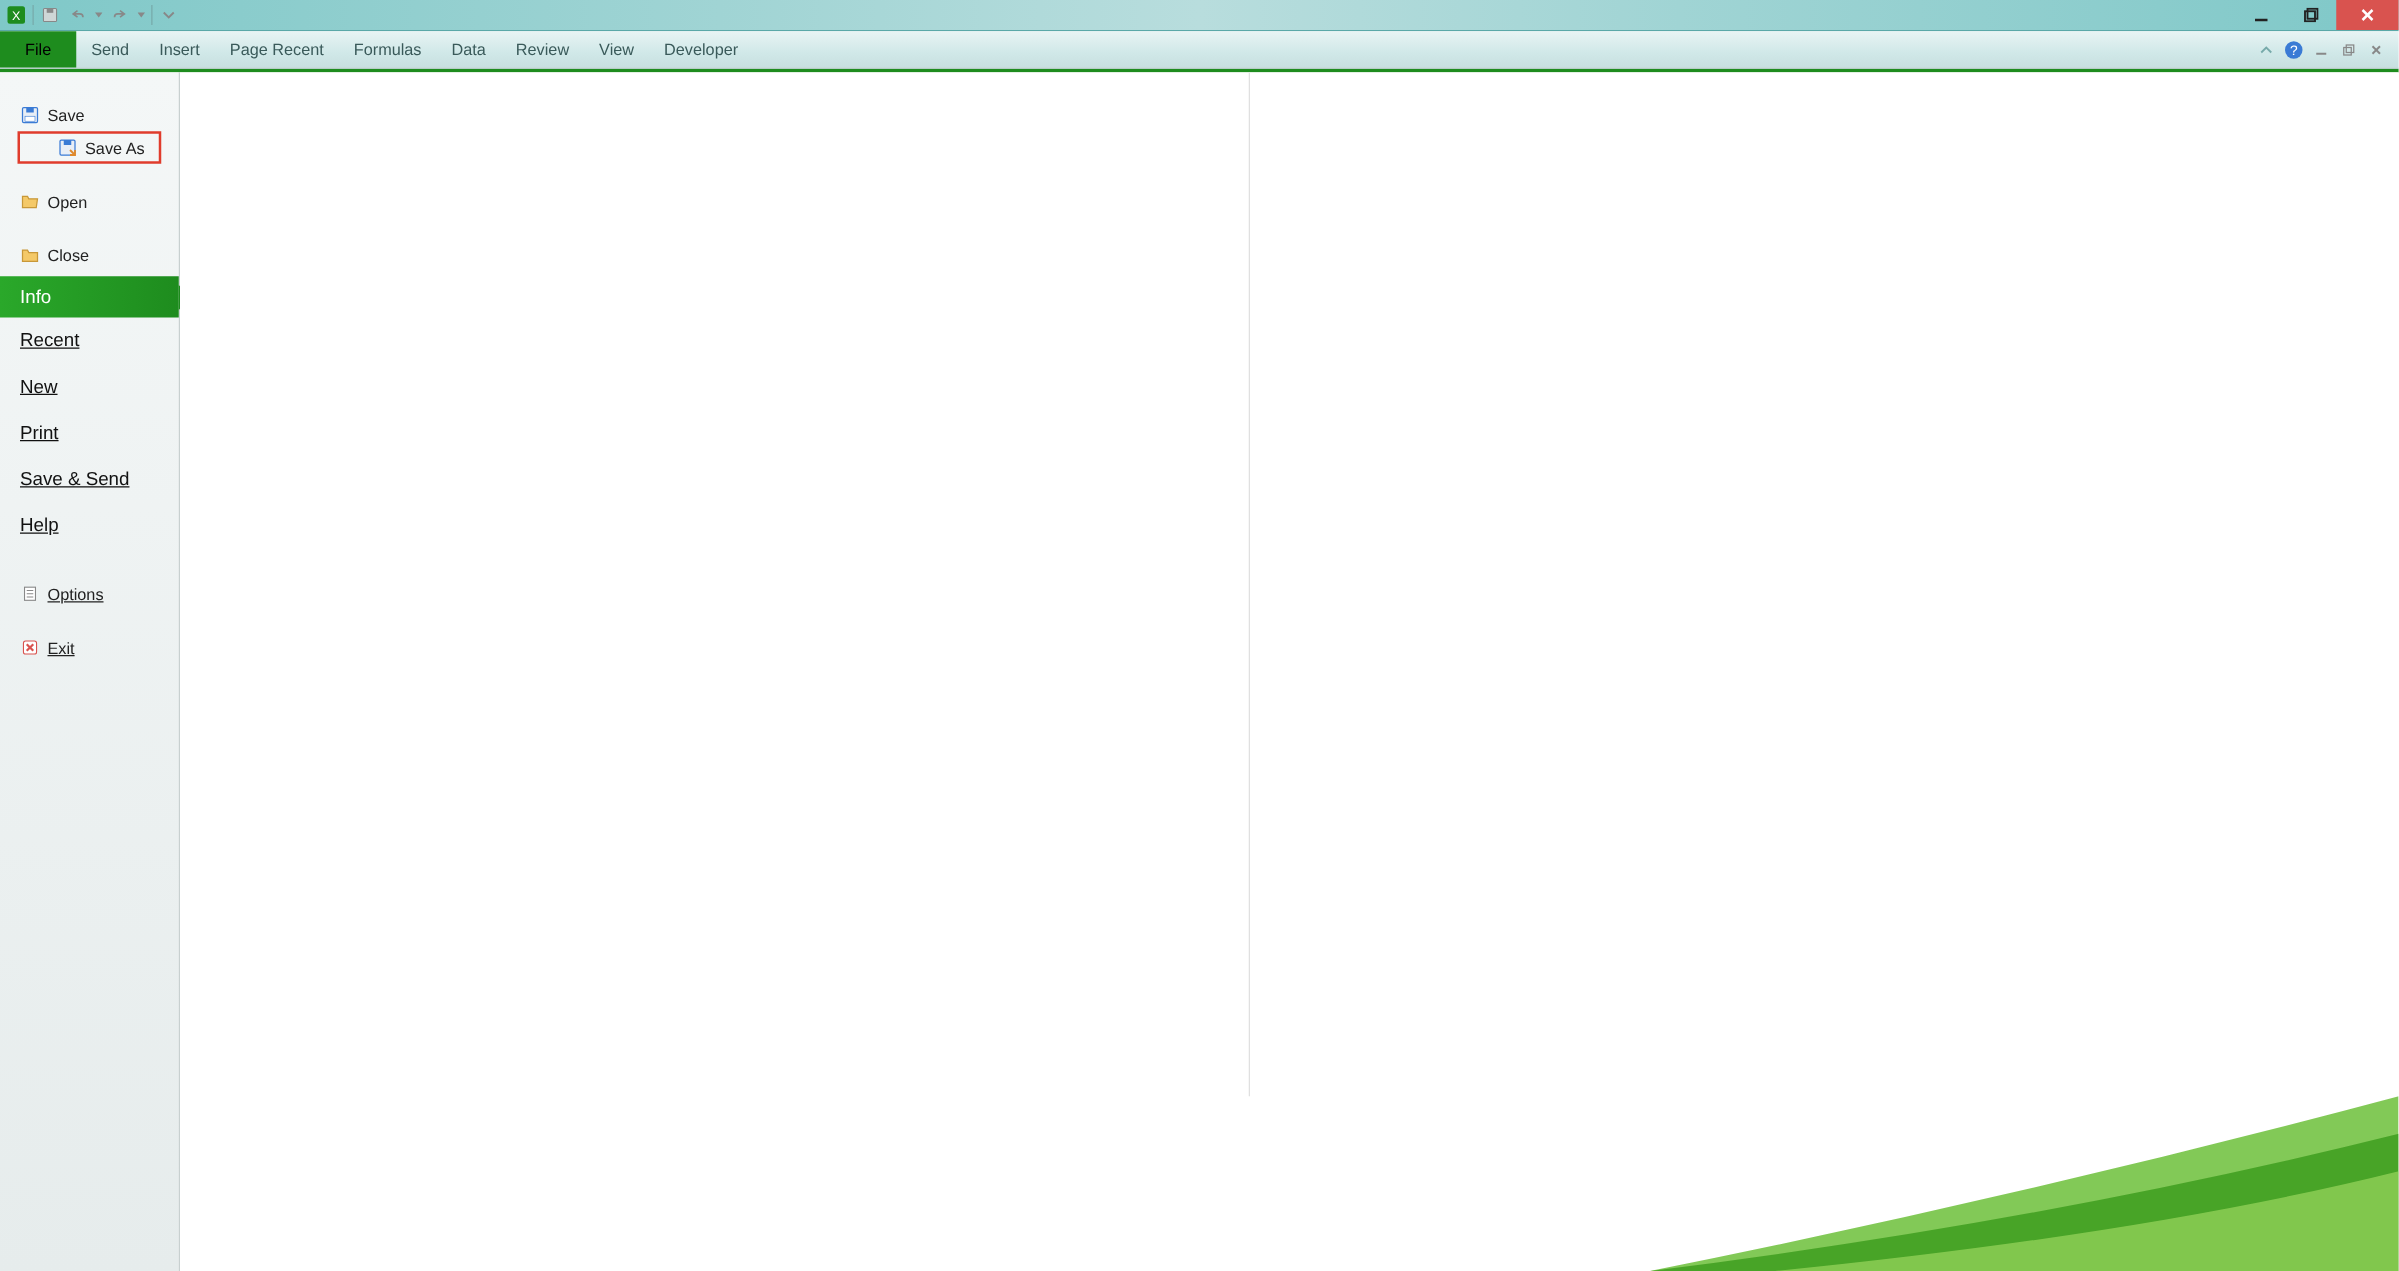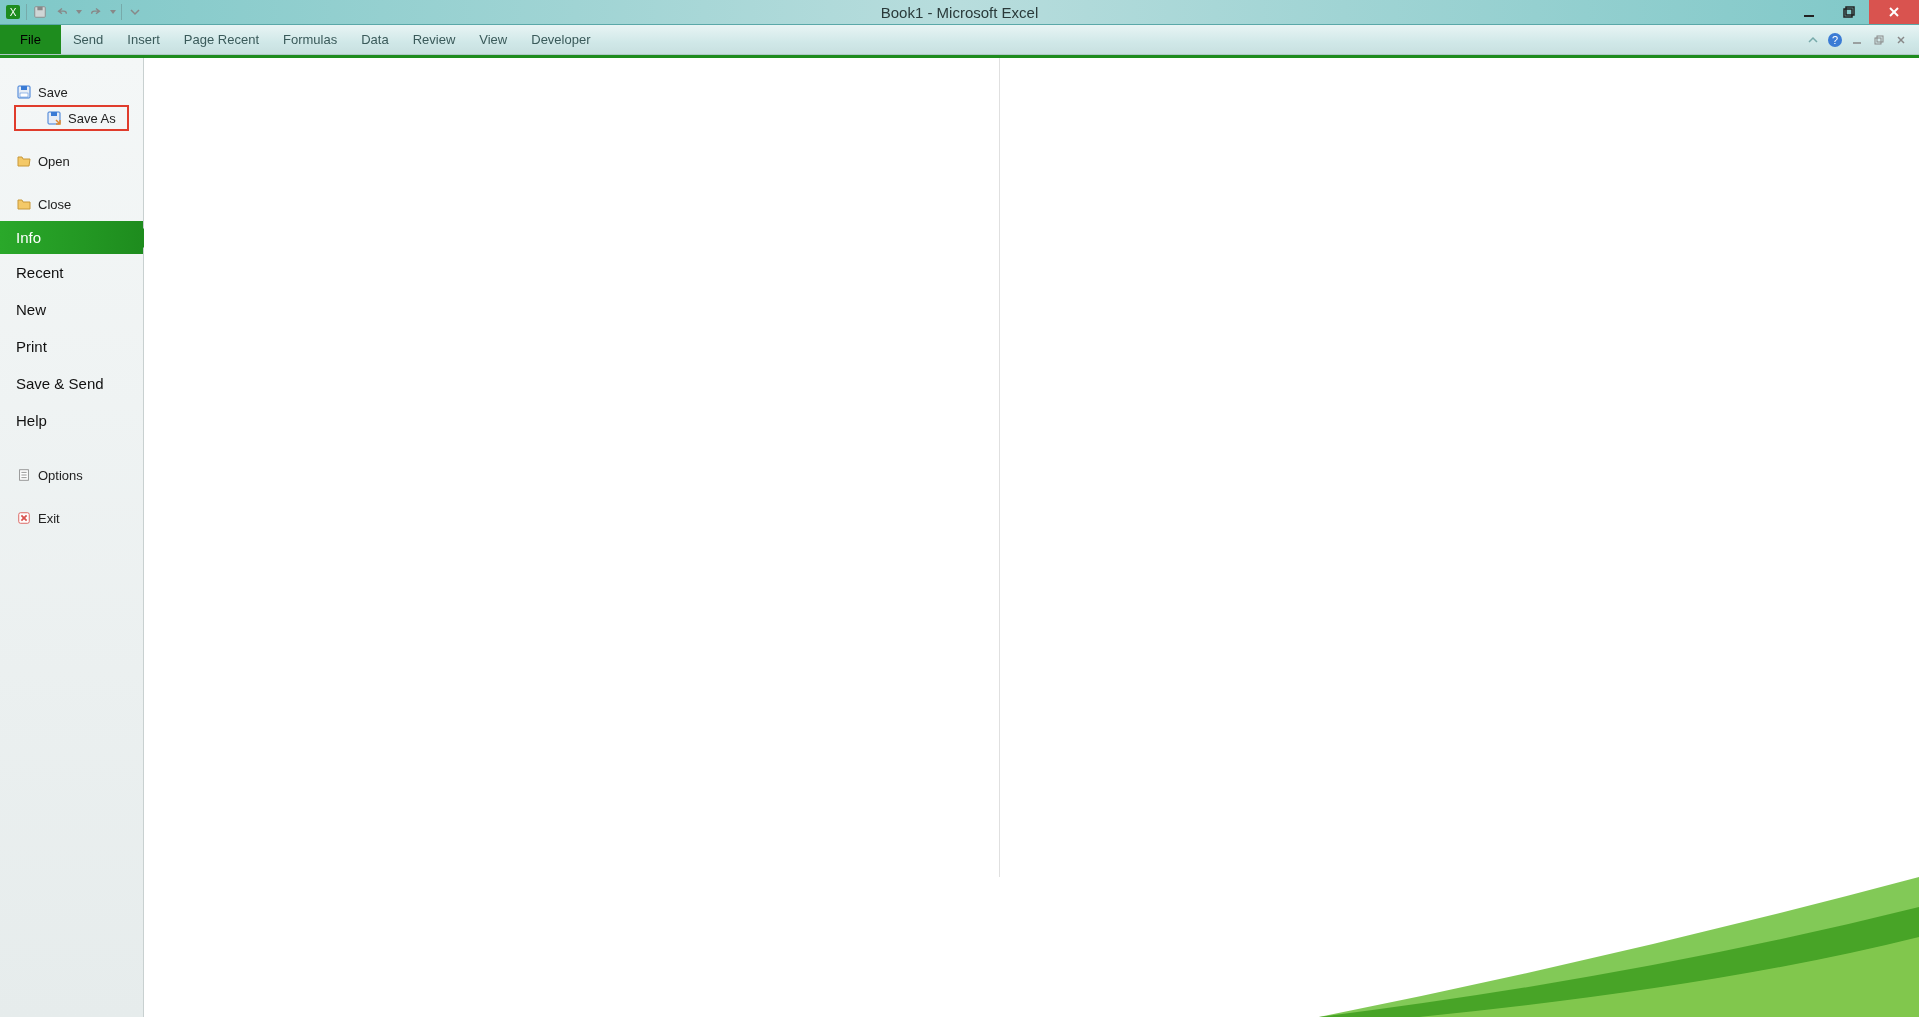--- a/index.html
+++ b/index.html
@@ -135,23 +135,24 @@
     transform: translateY(-50%);
     border-top: 10px solid transparent;
     border-bottom: 10px solid transparent;
     border-left: 10px solid #1e8c1e;
   }
   .sb-nav {
     padding: 10px 8px 10px 16px;
     font-size: 15px;
     color: #111;
     cursor: default;
+    text-decoration: underline;
   }
   .sb-bottom-group { margin-top: 6px; }
-  .sb-item.small { font-size: 13px; padding: 5px 8px 5px 16px; }
+  .sb-item.small { font-size: 13px; padding: 5px 8px 5px 16px; text-decoration: underline; }
 
   
   .content {
     flex: 1;
     position: relative;
     background: #fff;
     overflow: hidden;
   }
   .content-divider {
     position: absolute;
@@ -207,21 +208,20 @@
           <path d="M0 1 L3 5 L6 1 Z" fill="#888"></path>
         </svg>
     </span>
     <span class="qat-sep"></span>
     <span class="qat-icon">
       <svg width="10" height="10" viewBox="0 0 10 10">
           <path d="M1 3 L5 7 L9 3" fill="none" stroke="#888" stroke-width="1.5"></path>
         </svg>
     </span>
   </div>
-  <div class="title-text">Book1 - Microsoft Excel</div>
   <div class="win-controls">
     <div class="win-btn min">
       <svg width="12" height="12" viewBox="0 0 12 12">
           <line x1="1" y1="10" x2="11" y2="10" stroke="#222" stroke-width="2"></line>
         </svg>
     </div>
     <div class="win-btn max">
       <svg width="12" height="12" viewBox="0 0 12 12">
           <rect x="1" y="3" width="8" height="8" fill="none" stroke="#222" stroke-width="1.5"></rect>
           <rect x="3" y="1" width="8" height="8" fill="none" stroke="#222" stroke-width="1.5"></rect>

